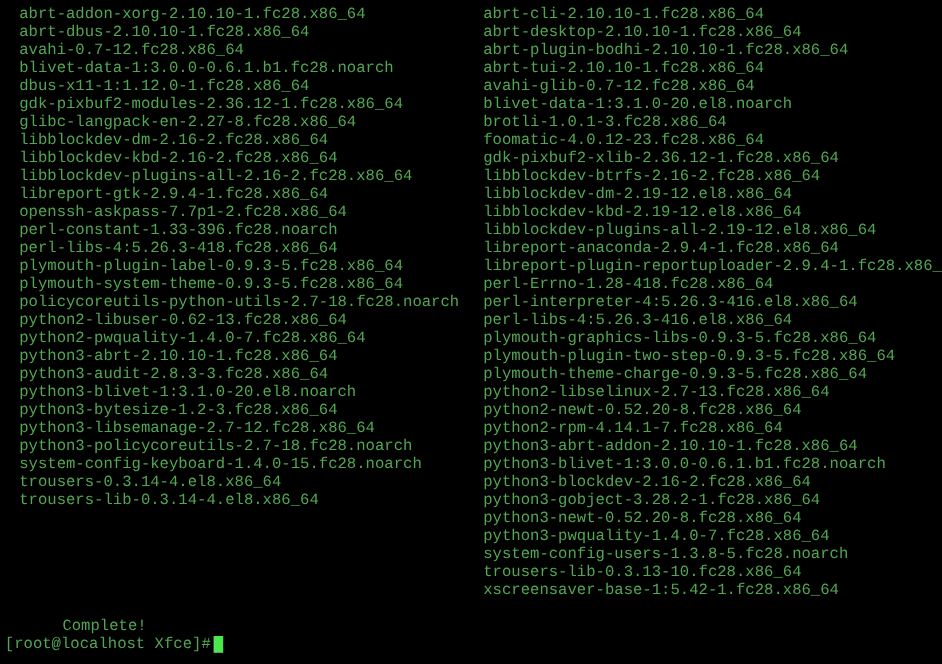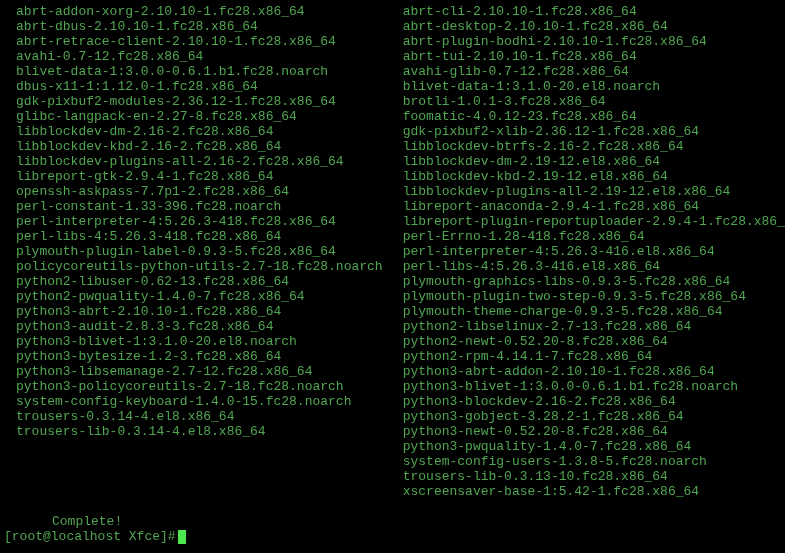--- a/index.html
+++ b/index.html
@@ -44,35 +44,34 @@
     vertical-align: middle;
   }
 </style>
 </head>
 <body>
 
 <div class="pkg-columns">
   <div class="pkg-col" id="col-left">
       <div class="pkg-row">abrt-addon-xorg-2.10.10-1.fc28.x86_64</div>
       <div class="pkg-row">abrt-dbus-2.10.10-1.fc28.x86_64</div>
-      <div class="pkg-row">abrt-retrace-client-2.10.10-1.fc28.x86_64</div>
       <div class="pkg-row">avahi-0.7-12.fc28.x86_64</div>
       <div class="pkg-row">blivet-data-1:3.0.0-0.6.1.b1.fc28.noarch</div>
       <div class="pkg-row">dbus-x11-1:1.12.0-1.fc28.x86_64</div>
       <div class="pkg-row">gdk-pixbuf2-modules-2.36.12-1.fc28.x86_64</div>
       <div class="pkg-row">glibc-langpack-en-2.27-8.fc28.x86_64</div>
       <div class="pkg-row">libblockdev-dm-2.16-2.fc28.x86_64</div>
       <div class="pkg-row">libblockdev-kbd-2.16-2.fc28.x86_64</div>
       <div class="pkg-row">libblockdev-plugins-all-2.16-2.fc28.x86_64</div>
       <div class="pkg-row">libreport-gtk-2.9.4-1.fc28.x86_64</div>
       <div class="pkg-row">openssh-askpass-7.7p1-2.fc28.x86_64</div>
       <div class="pkg-row">perl-constant-1.33-396.fc28.noarch</div>
-      <div class="pkg-row">perl-interpreter-4:5.26.3-418.fc28.x86_64</div>
       <div class="pkg-row">perl-libs-4:5.26.3-418.fc28.x86_64</div>
       <div class="pkg-row">plymouth-plugin-label-0.9.3-5.fc28.x86_64</div>
+      <div class="pkg-row">plymouth-system-theme-0.9.3-5.fc28.x86_64</div>
       <div class="pkg-row">policycoreutils-python-utils-2.7-18.fc28.noarch</div>
       <div class="pkg-row">python2-libuser-0.62-13.fc28.x86_64</div>
       <div class="pkg-row">python2-pwquality-1.4.0-7.fc28.x86_64</div>
       <div class="pkg-row">python3-abrt-2.10.10-1.fc28.x86_64</div>
       <div class="pkg-row">python3-audit-2.8.3-3.fc28.x86_64</div>
       <div class="pkg-row">python3-blivet-1:3.1.0-20.el8.noarch</div>
       <div class="pkg-row">python3-bytesize-1.2-3.fc28.x86_64</div>
       <div class="pkg-row">python3-libsemanage-2.7-12.fc28.x86_64</div>
       <div class="pkg-row">python3-policycoreutils-2.7-18.fc28.noarch</div>
       <div class="pkg-row">system-config-keyboard-1.4.0-15.fc28.noarch</div>

